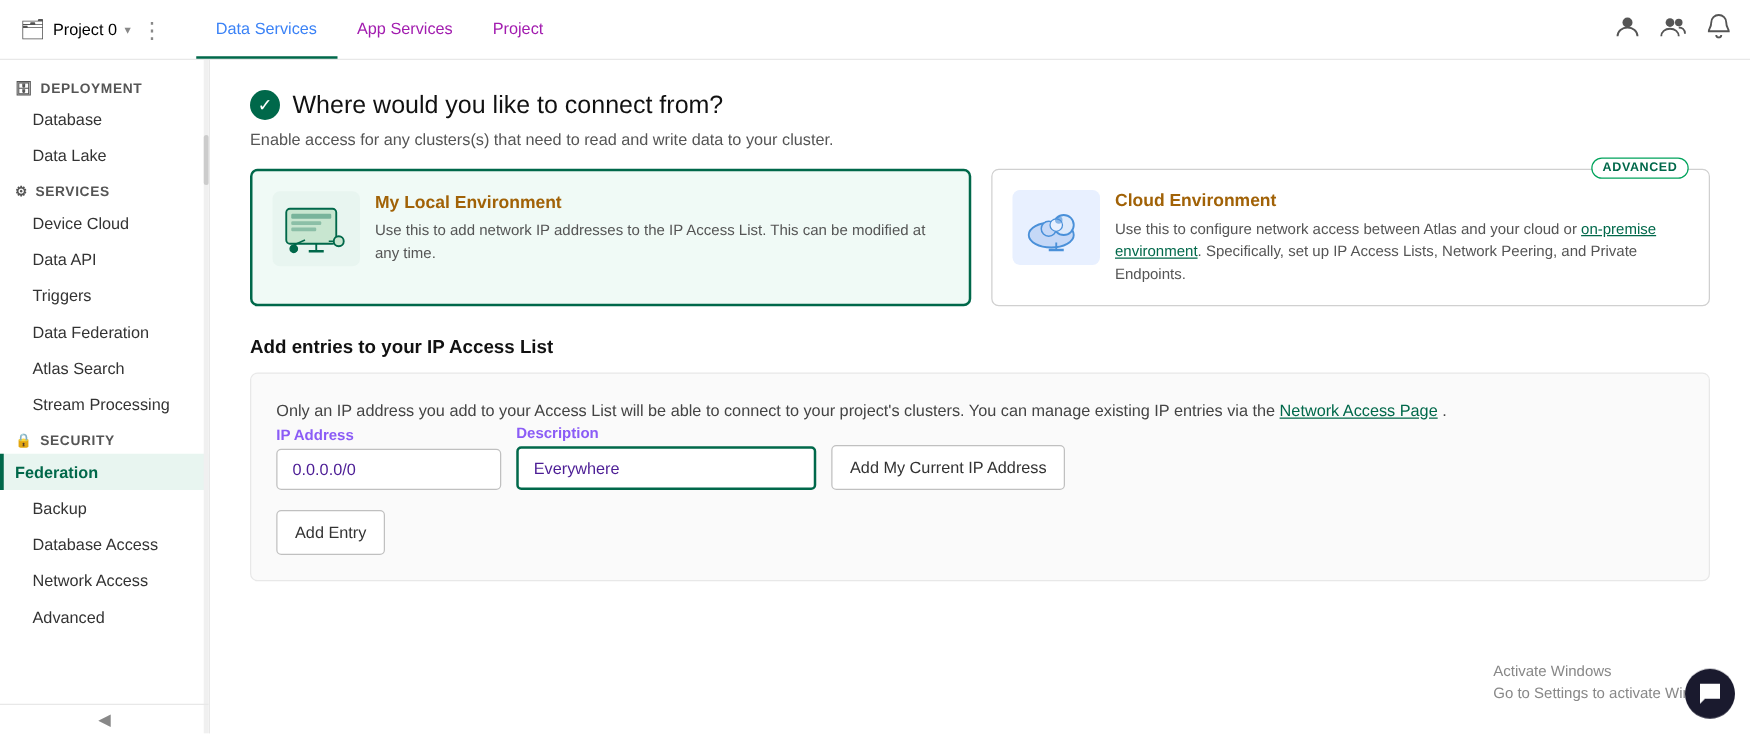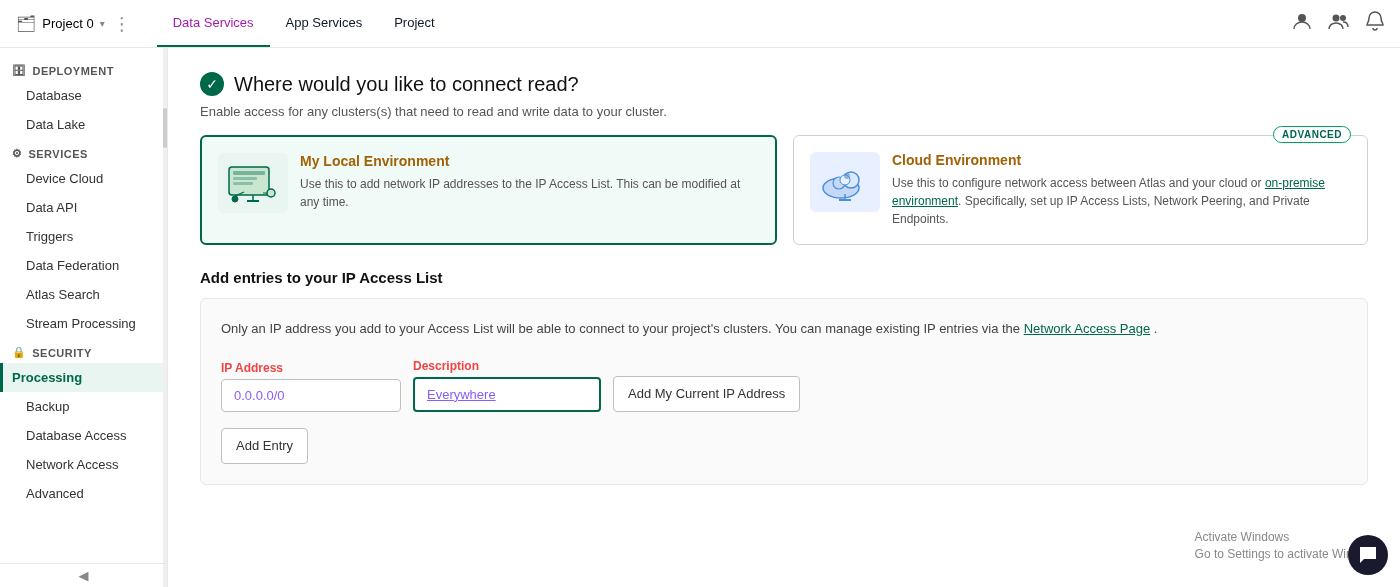--- a/index.html
+++ b/index.html
@@ -12,23 +12,23 @@
     }
     .project-selector {
       display: flex; align-items: center; gap: 6px; cursor: pointer; font-weight: 500; font-size: 13px;
     }
     .project-selector .folder-icon { font-size: 16px; color: #555; }
     .project-selector .chevron-icon { font-size: 10px; color: #888; }
     .dots-menu { margin-left: 8px; cursor: pointer; font-size: 18px; color: #888; letter-spacing: 2px; }
     .nav-tabs { display: flex; align-items: center; margin-left: 24px; height: 100%; gap: 0; }
     .nav-tab {
       padding: 0 16px; height: 100%; display: flex; align-items: center; cursor: pointer;
-      font-size: 13px; color: #0f172a; border-bottom: 2px solid transparent; white-space: nowrap;
-    }
-    .nav-tab.active { color: #a21caf; border-bottom: 2px solid #00684A; font-weight: 500; }
+      font-size: 13px; color: #a21caf; border-bottom: 2px solid transparent; white-space: nowrap;
+    }
+    .nav-tab.active { color: #3b82f6; border-bottom: 2px solid #00684A; font-weight: 500; }
     .top-nav-right { margin-left: auto; display: flex; align-items: center; gap: 16px; }
     .icon-btn { cursor: pointer; color: #555; font-size: 18px; }
 
     
     .layout { display: flex; flex: 1; overflow: hidden; }
 
     
     .sidebar {
       width: 168px; min-width: 168px; background: #fff; border-right: 1px solid #e8e8e8;
       overflow-y: auto; padding: 8px 0; position: relative;
@@ -87,28 +87,28 @@
     .env-card-content { flex: 1; }
     .env-card-title { font-size: 14px; font-weight: 600; color: #a16207; margin-bottom: 6px; }
     .env-card-desc { font-size: 12px; color: #555; line-height: 1.5; }
     .env-card-desc a { color: #00684A; text-decoration: underline; }
 
     
     .section-title { font-size: 15px; font-weight: 600; color: #111; margin-bottom: 12px; }
     .access-panel {
       border: 1px solid #e8e8e8; border-radius: 6px; padding: 20px; background: #fafafa;
     }
-    .access-note { font-size: 13px; color: #444; margin-bottom: 20px; line-height: 1.5; }
+    .access-note { font-size: 13px; color: #444; margin-bottom: 0; line-height: 1.5; }
     .access-note a { color: #00684A; text-decoration: underline; }
     .form-row { display: flex; gap: 12px; align-items: flex-end; margin-bottom: 16px; }
     .form-group { display: flex; flex-direction: column; gap: 4px; }
-    .form-label { font-size: 12px; font-weight: 600; color: #ef4444; }
+    .form-label { font-size: 12px; font-weight: 600; color: #8b5cf6; }
     .form-input {
       border: 1px solid #c0c0c0; border-radius: 4px; padding: 8px 12px; font-size: 13px;
-      color: #8b5cf6; background: #fff; outline: none; width: 180px;
+      color: #4c1d95; background: #fff; outline: none; width: 180px;
     }
     .form-input.focused { border: 2px solid #00684A; }
     .btn {
       padding: 8px 14px; border-radius: 4px; font-size: 13px; cursor: pointer; border: 1px solid;
       white-space: nowrap; height: 36px; display: flex; align-items: center;
     }
     .btn-outline { background: #fff; border-color: #c0c0c0; color: #333; }
     .btn-primary { background: #fff; border-color: #c0c0c0; color: #333; }
 
     
@@ -183,36 +183,36 @@
     <div class="sidebar-item">Data API</div>
     <div class="sidebar-item">Triggers</div>
     <div class="sidebar-item">Data Federation</div>
     <div class="sidebar-item">Atlas Search</div>
     <div class="sidebar-item">Stream Processing</div>
 
     <div class="sidebar-section-label">
       <span>🔒</span>
       <span>SECURITY</span>
     </div>
-    <div class="sidebar-item active">Processing</div>
+    <div class="sidebar-item active">Federation</div>
     <div class="sidebar-item">Backup</div>
     <div class="sidebar-item">Database Access</div>
     <div class="sidebar-item">Network Access</div>
     <div class="sidebar-item">Advanced</div>
 
     <div class="sidebar-collapse-btn">
       <span>◀</span>
     </div>
   </div>
 
   <div class="main-content">
 
     <div class="page-header">
       <div class="check-circle">✓</div>
-      <h1 class="page-title">Where would you like to connect read?</h1>
+      <h1 class="page-title">Where would you like to connect from?</h1>
     </div>
     <p class="page-subtitle">Enable access for any clusters(s) that need to read and write data to your cluster.</p>
 
     <div class="cards-row">
 
       <div class="env-card selected">
         <div class="env-icon">
           <svg viewBox="0 0 56 48" fill="none" xmlns="http://www.w3.org/2000/svg">
             <rect x="4" y="8" width="40" height="28" rx="3" fill="#c8e6d0" stroke="#00684A" stroke-width="1.5"></rect>
             <rect x="8" y="12" width="32" height="4" rx="1" fill="#00684A" opacity="0.4"></rect>
@@ -261,21 +261,21 @@
         <a style="color:#00684A;text-decoration:underline;cursor:pointer;">Network Access Page</a>
         <span>.</span>
       </p>
       <div class="form-row">
         <div class="form-group">
           <label class="form-label">IP Address</label>
           <input class="form-input" type="text" value="0.0.0.0/0" placeholder="0.0.0.0/0" style="">
         </div>
         <div class="form-group">
           <label class="form-label">Description</label>
-          <input class="form-input focused" type="text" value="Everywhere" placeholder="Everywhere" style="width: 188px; text-decoration: underline;">
+          <input class="form-input focused" type="text" value="Everywhere" placeholder="Everywhere" style="width: 240px;">
         </div>
         <button class="btn btn-outline">Add My Current IP Address</button>
       </div>
       <button class="btn btn-primary">Add Entry</button>
     </div>
 
   </div>
 </div>
 
 <div class="windows-watermark">

